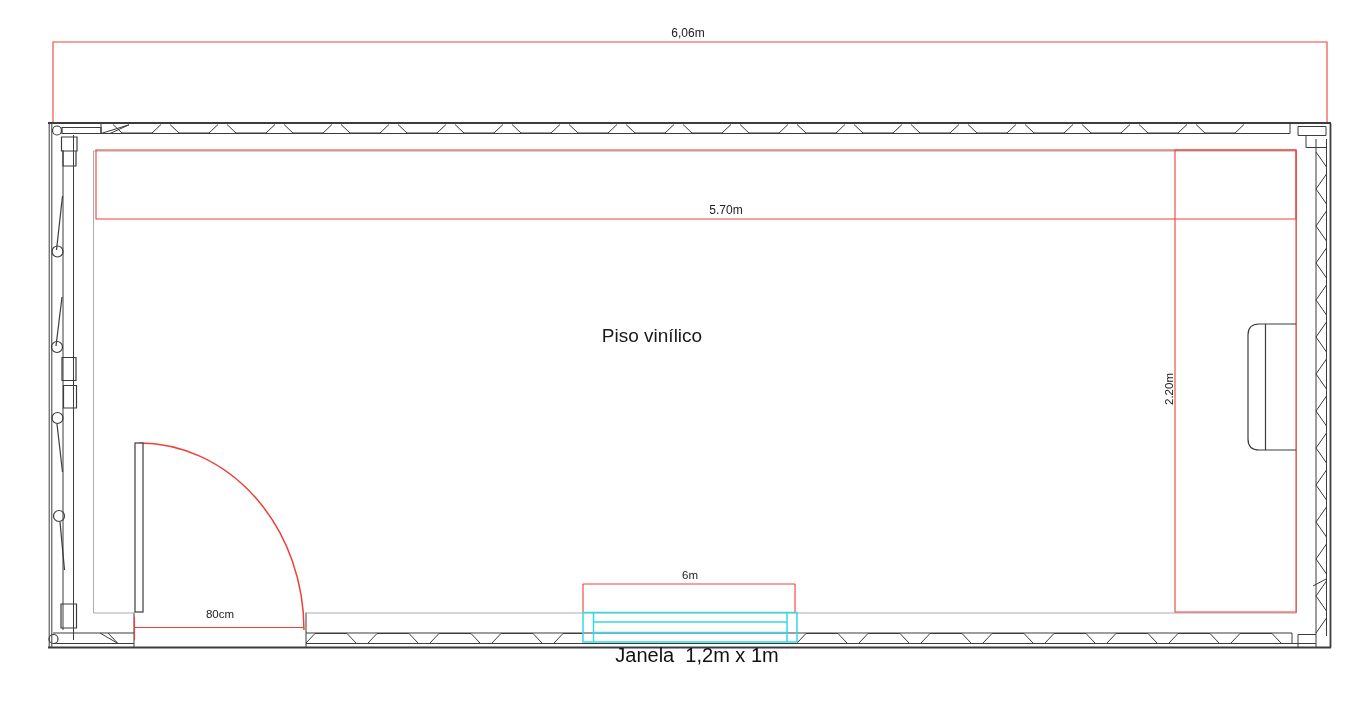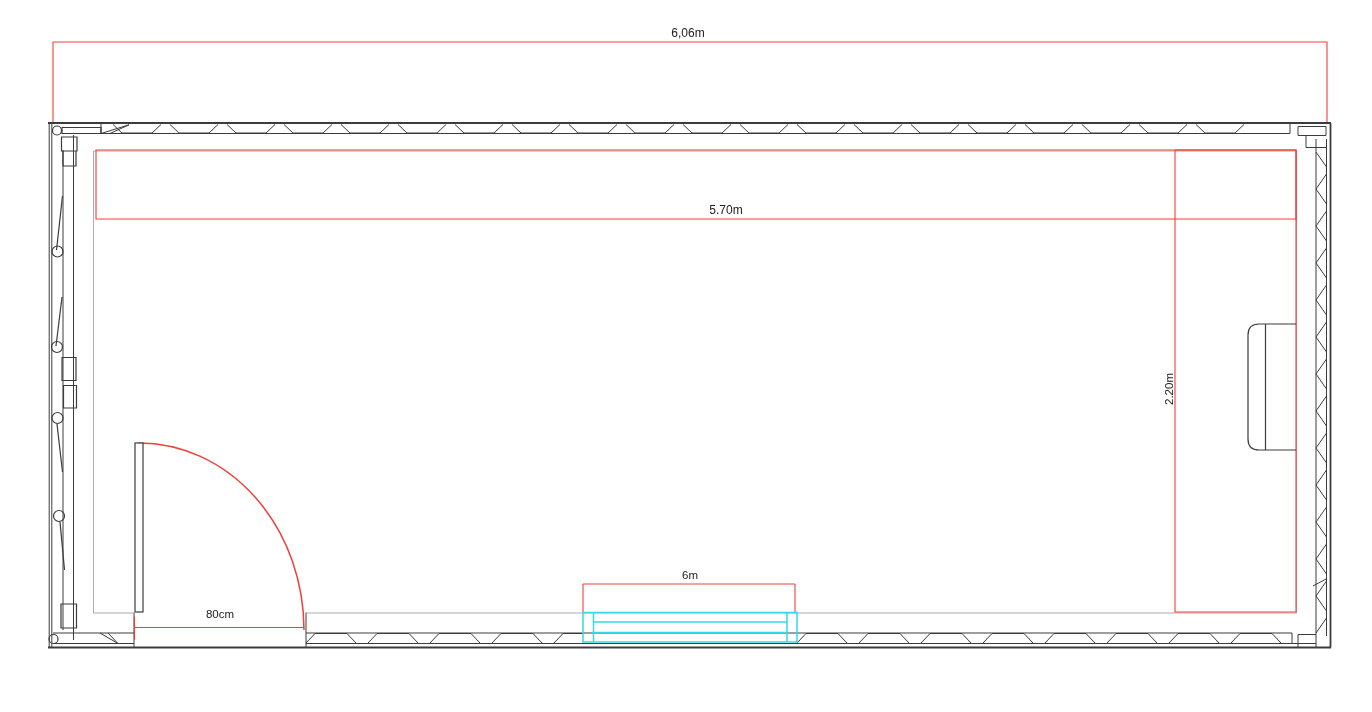--- a/index.html
+++ b/index.html
@@ -104,14 +104,16 @@
   <div class="lbl dim" style="left:588px;top:26px;width:200px;">6,06m</div>
 
   <div class="lbl dim" style="left:626px;top:203px;width:200px;">5.70m</div>
 
   <div class="lbl dimsmall rot" style="left:1140px;top:382px;width:60px;height:14px;">2.20m</div>
 
   <div class="lbl dimsmall" style="left:170px;top:608px;width:100px;">80cm</div>
 
   <div class="lbl dimsmall" style="left:650px;top:569px;width:80px;">6m</div>
 
+  <div class="lbl caption" style="left:547px;top:644px;width:300px;">Janela  1,2m x 1m</div>
 
+  <div class="lbl floorlbl" style="left:552px;top:325px;width:200px;">Piso vinílico</div>
 </div>
 
 </body></html>

